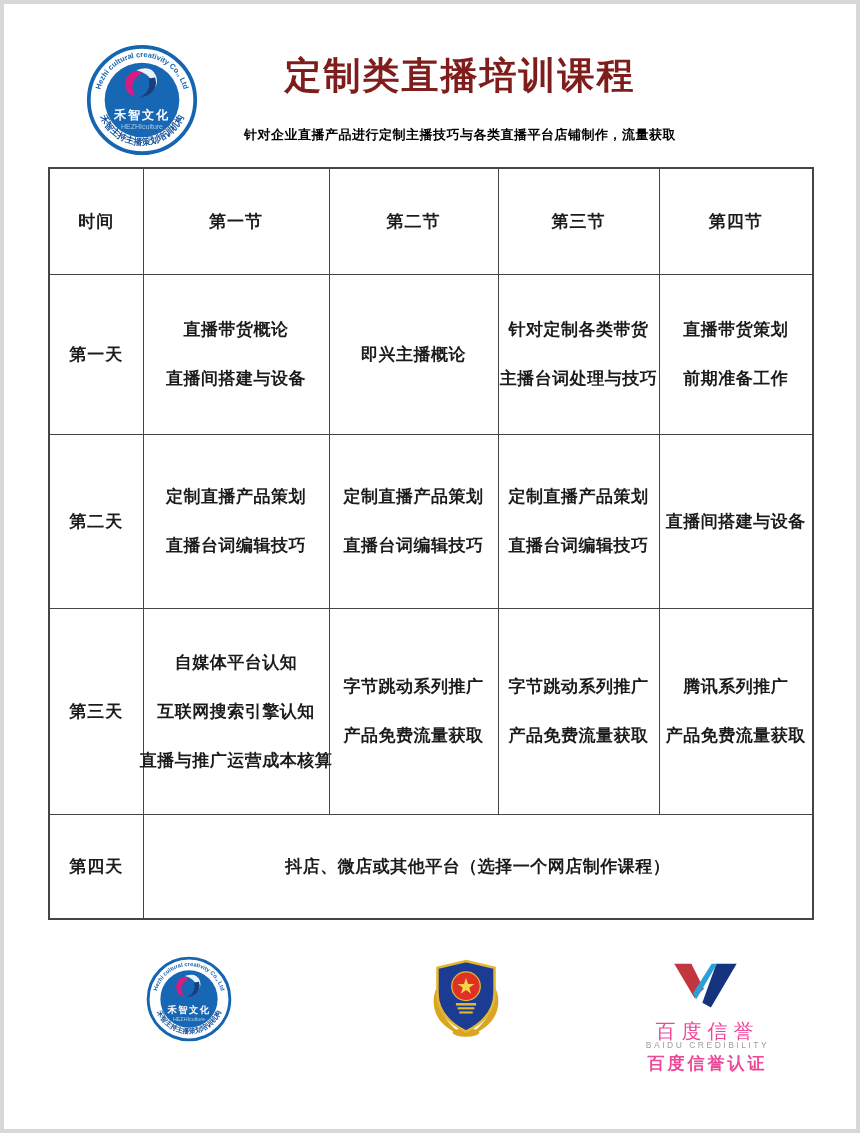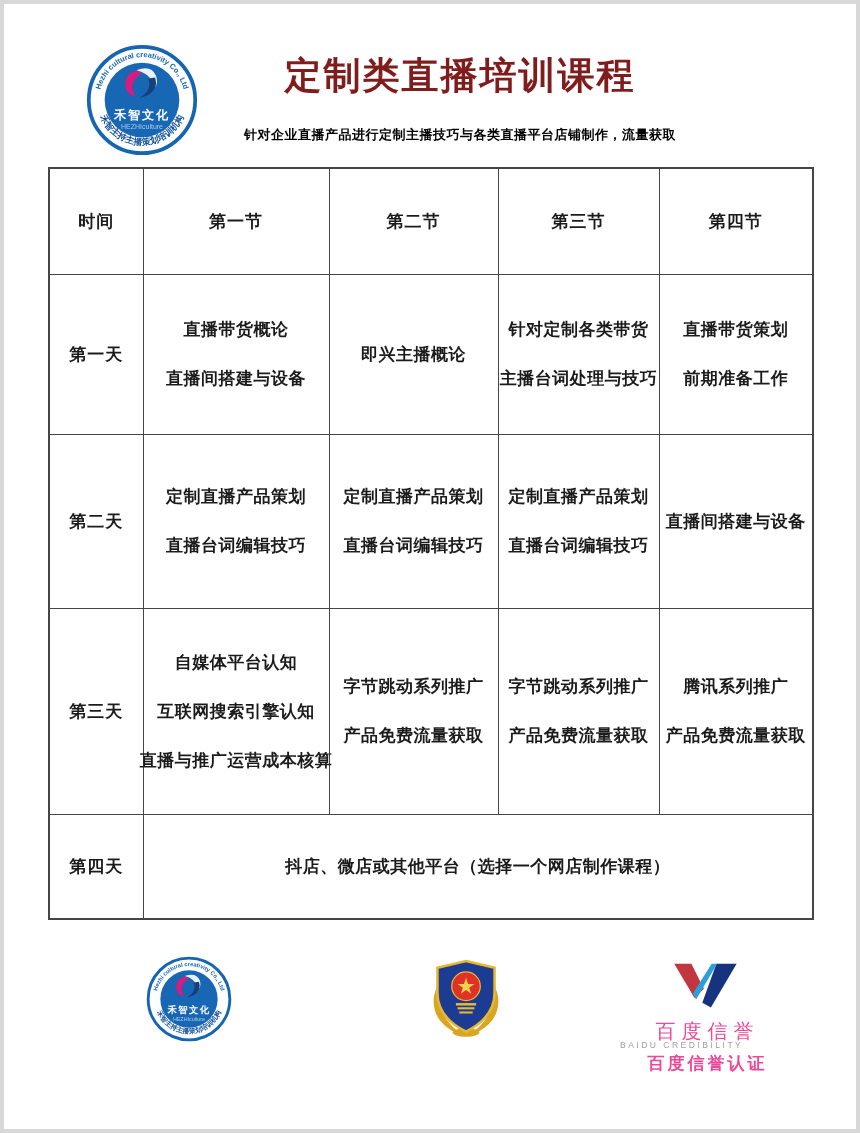--- a/index.html
+++ b/index.html
@@ -39,21 +39,21 @@
   
   .logo-foot{position:absolute;left:146px;top:956px;width:86px;height:86px;}
   .copyright{position:absolute;left:70px;top:1046px;width:240px;text-align:center;
     font-size:14px;color:#8c8c8c;letter-spacing:0.5px;}
   .police-badge{position:absolute;left:424px;top:956px;width:84px;height:84px;}
   .police-text{position:absolute;left:320px;top:1044px;width:290px;text-align:center;
     font-size:17.5px;font-weight:700;color:#151515;}
   .baidu-logo{position:absolute;left:668px;top:958px;width:78px;height:52px;}
   .baidu-cn{position:absolute;left:620px;top:1018px;width:175px;text-align:center;
     font-size:20px;color:#ec4899;letter-spacing:6px;}
-  .baidu-en{position:absolute;left:620px;top:1040px;width:175px;
+  .baidu-en{position:absolute;left:620px;top:1040px;width:175px;text-align:center;
     font-size:8.5px;color:#9d9d9d;letter-spacing:2.5px;}
   .baidu-cert{position:absolute;left:620px;top:1052px;width:175px;text-align:center;
     font-size:17px;font-weight:700;color:#ec4899;letter-spacing:3px;}
 </style>
 </head>
 <body>
 
 <div class="page">
   <div class="frame"></div>
 

